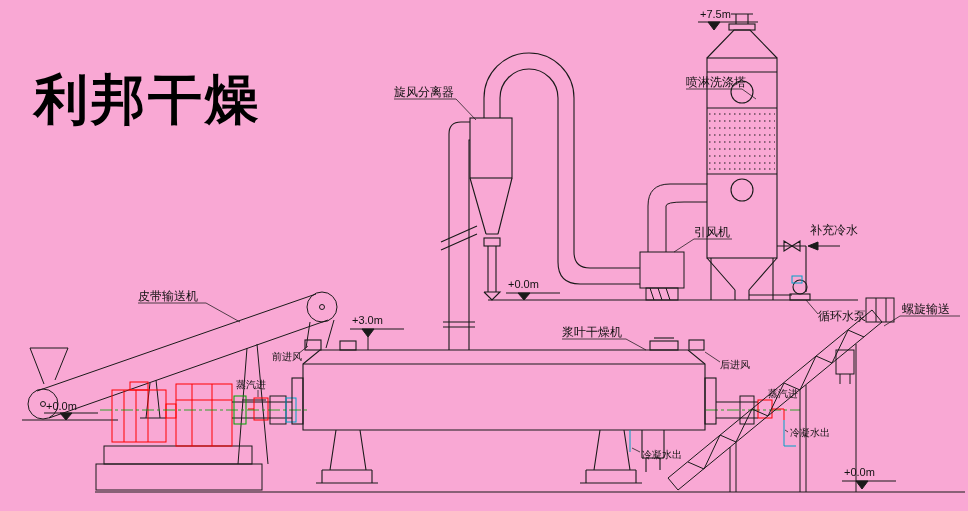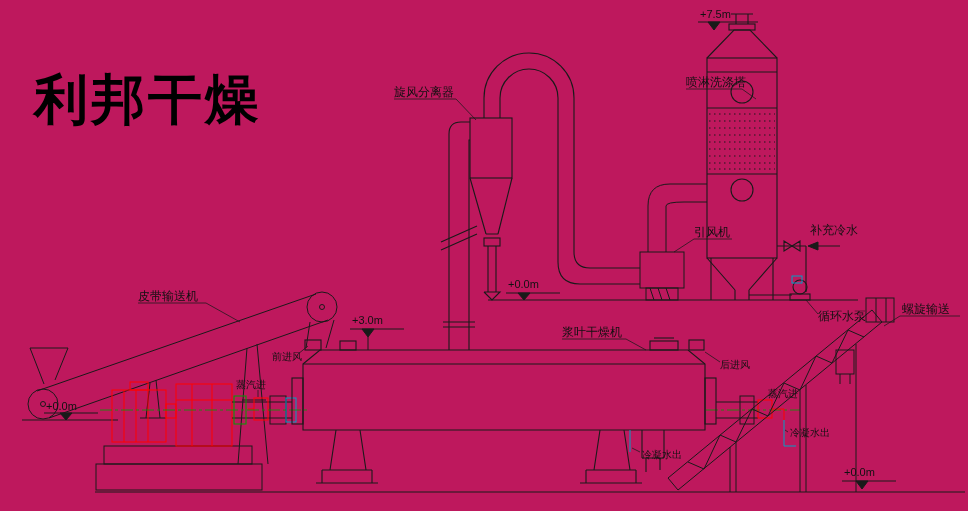--- a/index.html
+++ b/index.html
@@ -1,16 +1,16 @@
 <!DOCTYPE html>
 <html><head>
 <meta charset="utf-8">
 <style>
   html,body{margin:0;padding:0;background:#ffffff;}
-  .canvas{position:relative;width:968px;height:511px;background:#be185d;overflow:hidden;}
+  .canvas{position:relative;width:968px;height:511px;background:#f9a8d4;overflow:hidden;}
   svg{position:absolute;left:0;top:0;}
   .title{font-family:"Liberation Sans",sans-serif;font-weight:bold;font-size:54px;fill:#000;letter-spacing:3px;}
   .lbl{font-family:"Liberation Sans",sans-serif;font-size:12px;fill:#111;}
   .lbl-sm{font-family:"Liberation Sans",sans-serif;font-size:10px;fill:#111;}
   .elev{font-family:"Liberation Sans",sans-serif;font-size:11px;fill:#111;}
 </style>
 </head>
 <body>
 
 <div class="canvas">

